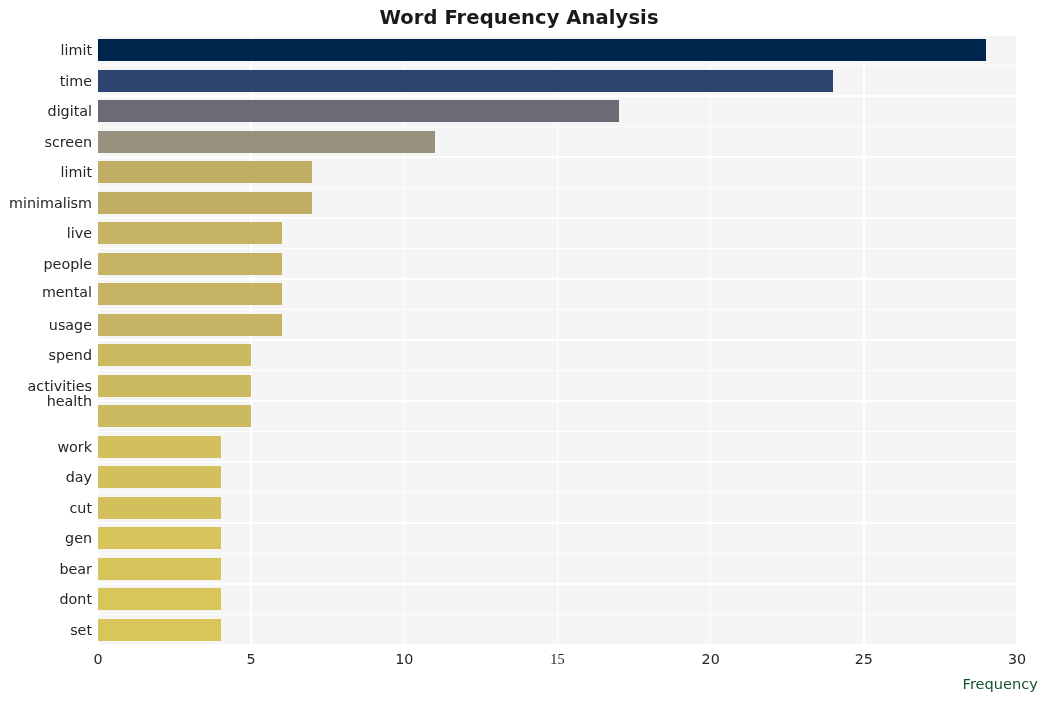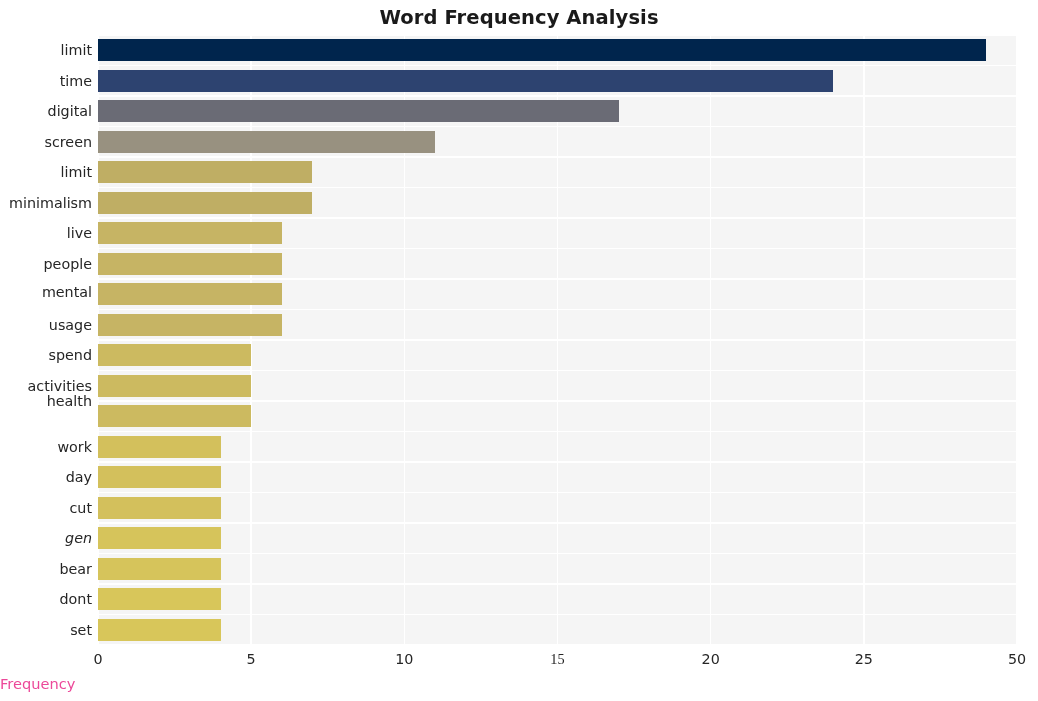--- a/index.html
+++ b/index.html
@@ -103,23 +103,23 @@
     color: #262626;
     line-height: 1;
     white-space: nowrap;
   }
 
   #x-axis-title {
     position: absolute;
     left: 0;
     top: 675px;
     width: 1038px;
-    text-align: left;
+    text-align: right;
     font-size: 14.6px;
-    color: #ec4899;
+    color: #14532d;
   }
 </style>
 </head>
 <body>
 
 <div id="chart-root">
 
   <div id="chart-title">Word Frequency Analysis</div>
 
   <div id="plot-area">
@@ -189,31 +189,31 @@
       <div class="ytick" style="top: 191.25px;">live</div>
       <div class="ytick" style="top: 221.75px;">people</div>
       <div class="ytick" style="top: 250px;">mental</div>
       <div class="ytick" style="top: 282.75px;">usage</div>
       <div class="ytick" style="top: 313.25px;">spend</div>
       <div class="ytick" style="top: 343.75px;">activities</div>
       <div class="ytick" style="top: 359px; text-align: right;">health</div>
       <div class="ytick" style="top: 404.75px;">work</div>
       <div class="ytick" style="top: 435.25px;">day</div>
       <div class="ytick" style="top: 465.75px;">cut</div>
-      <div class="ytick" style="top: 496.25px; font-style: italic;">gen</div>
+      <div class="ytick" style="top: 496.25px;">gen</div>
       <div class="ytick" style="top: 526.75px;">bear</div>
       <div class="ytick" style="top: 557.25px;">dont</div>
       <div class="ytick" style="top: 587.75px;">set</div>
     </div>
 
   <div id="x-axis-labels">
       <div class="xtick" style="left: 98px;">0</div>
       <div class="xtick" style="left: 251.167px;">5</div>
       <div class="xtick" style="left: 404.333px;">10</div>
       <div class="xtick" style="left: 557.5px; font-family: Liberation Serif, serif;">15</div>
       <div class="xtick" style="left: 710.667px;">20</div>
       <div class="xtick" style="left: 863.833px;">25</div>
-      <div class="xtick" style="left: 1017px;">50</div>
+      <div class="xtick" style="left: 1017px;">30</div>
     </div>
 
   <div id="x-axis-title">Frequency</div>
 
 </div>
 
 </body></html>

